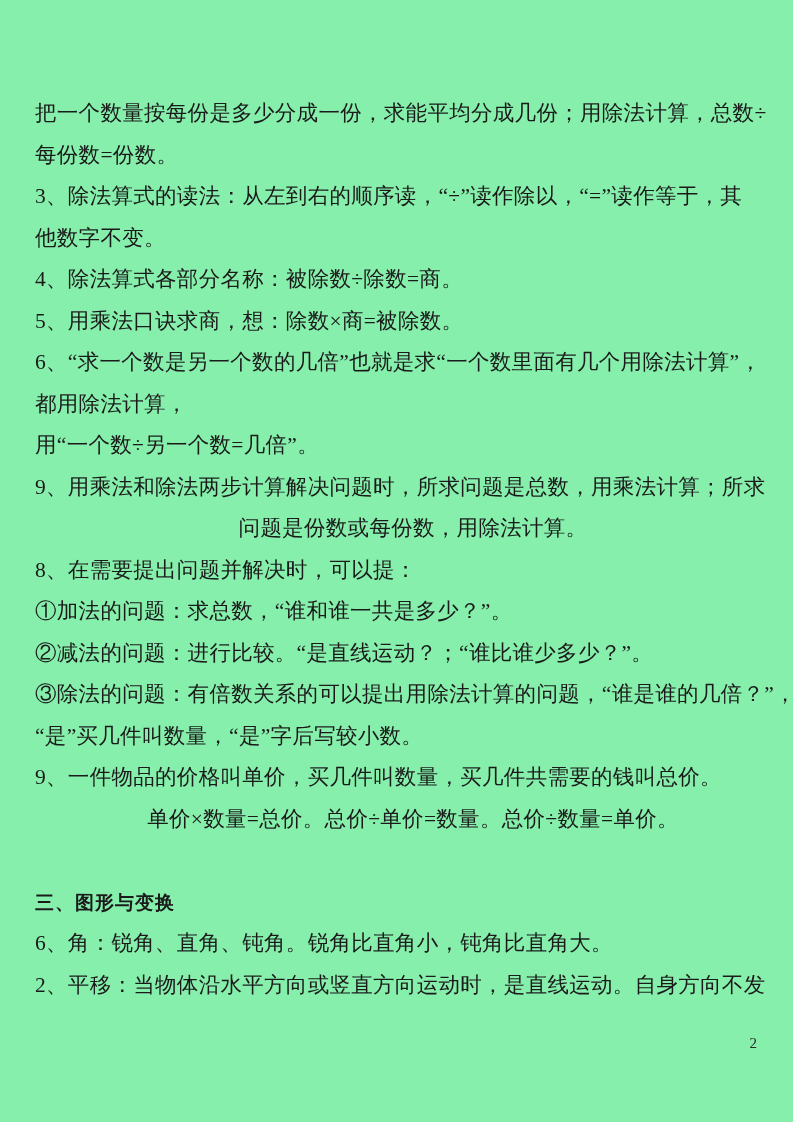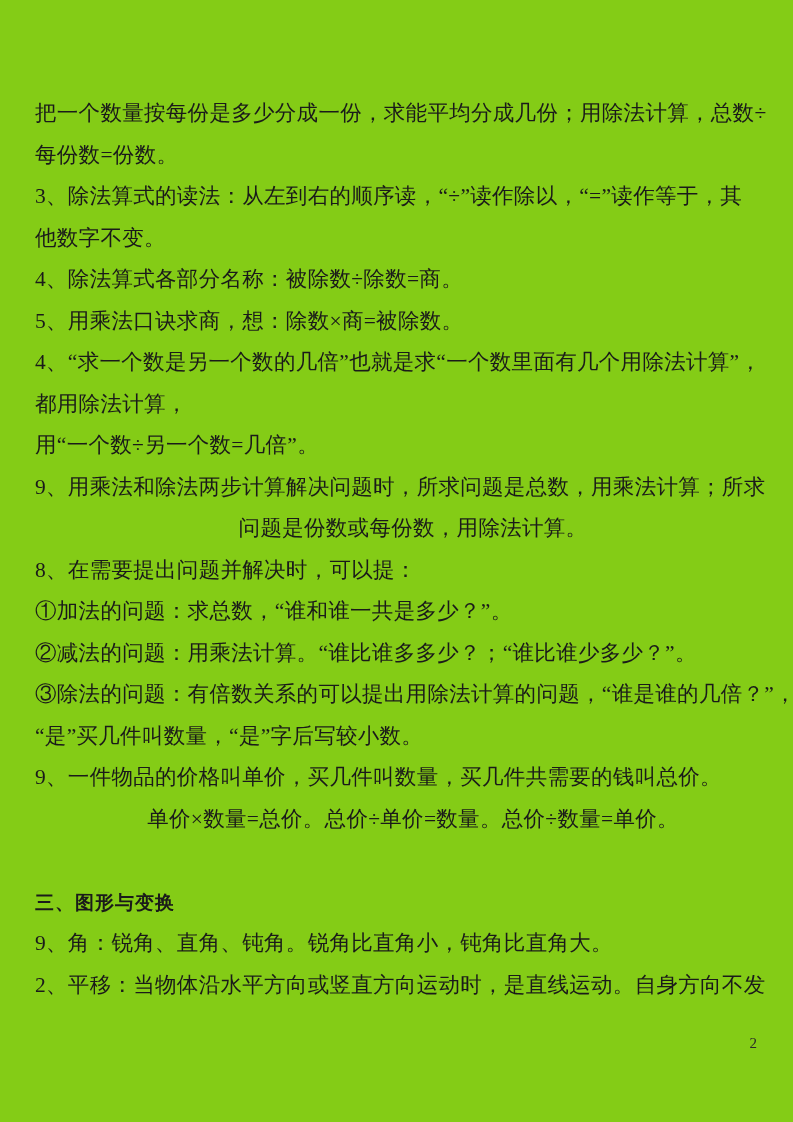--- a/index.html
+++ b/index.html
@@ -4,21 +4,21 @@
 <style>
   html, body {
     margin: 0;
     padding: 0;
     background: #ffffff;
   }
   .page {
     position: relative;
     width: 793px;
     height: 1122px;
-    background: #84cc16;
+    background: #86efac;
     overflow: hidden;
     font-family: "Liberation Serif", "DejaVu Serif", serif;
     color: #1a1a1a;
   }
   .doc-body {
     position: absolute;
     left: 35px;
     top: 93px;
     width: 728px;
   }
@@ -58,31 +58,31 @@
 <body>
 
 <div class="page">
   <div class="doc-body">
       <div class="doc-line"><span>把一个数量按每份是多少分成一份，求能平均分成几份；用除法计算，总数÷</span></div>
       <div class="doc-line"><span>每份数=份数。</span></div>
       <div class="doc-line"><span>3、除法算式的读法：从左到右的顺序读，“÷”读作除以，“=”读作等于，其</span></div>
       <div class="doc-line"><span>他数字不变。</span></div>
       <div class="doc-line"><span>4、除法算式各部分名称：被除数÷除数=商。</span></div>
       <div class="doc-line"><span>5、用乘法口诀求商，想：除数×商=被除数。</span></div>
-      <div class="doc-line"><span>4、“求一个数是另一个数的</span><span class="underline">几倍</span><span>”也就是求“一个数里面有</span><span class="underline">几个</span><span>用除法计算”，</span></div>
+      <div class="doc-line"><span>6、“求一个数是另一个数的</span><span class="underline">几倍</span><span>”也就是求“一个数里面有</span><span class="underline">几个</span><span>用除法计算”，</span></div>
       <div class="doc-line"><span>都用除法计算，</span></div>
       <div class="doc-line"><span>用“一个数÷另一个数=几倍”。</span></div>
       <div class="doc-line"><span>9、用乘法和除法两步计算解决问题时，所求问题是总数，用乘法计算；所求</span></div>
       <div class="doc-line indent"><span>问题是份数或每份数，用除法计算。</span></div>
       <div class="doc-line"><span>8、在需要提出问题并解决时，可以提：</span></div>
       <div class="doc-line"><span>①加法的问题：求总数，“谁和谁一共是多少？”。</span></div>
-      <div class="doc-line"><span>②减法的问题：用乘法计算。“谁比谁多多少？；“谁比谁少多少？”。</span></div>
+      <div class="doc-line"><span>②减法的问题：进行比较。“是直线运动？；“谁比谁少多少？”。</span></div>
       <div class="doc-line"><span>③除法的问题：有倍数关系的可以提出用除法计算的问题，“谁</span><span class="underline">是</span><span>谁</span><span class="underline">的几倍</span><span>？”，</span></div>
       <div class="doc-line"><span>“是”买几件叫数量，“是”字后写较小数。</span></div>
       <div class="doc-line"><span>9、一件物品的价格叫单价，买几件叫数量，买几件共需要的钱叫总价。</span></div>
       <div class="doc-line indent"><span>单价×数量=总价。总价÷单价=数量。总价÷数量=单价。</span></div>
       <div class="doc-line spacer"></div>
       <div class="doc-line heading"><span>三、图形与变换</span></div>
-      <div class="doc-line"><span>9、角：锐角、直角、钝角。锐角比直角小，钝角比直角大。</span></div>
+      <div class="doc-line"><span>6、角：锐角、直角、钝角。锐角比直角小，钝角比直角大。</span></div>
       <div class="doc-line"><span>2、平移：当物体沿水平方向或竖直方向运动时，是直线运动。自身方向不发</span></div>
     </div>
   <div class="page-number">2</div>
 </div>
 
 </body></html>

